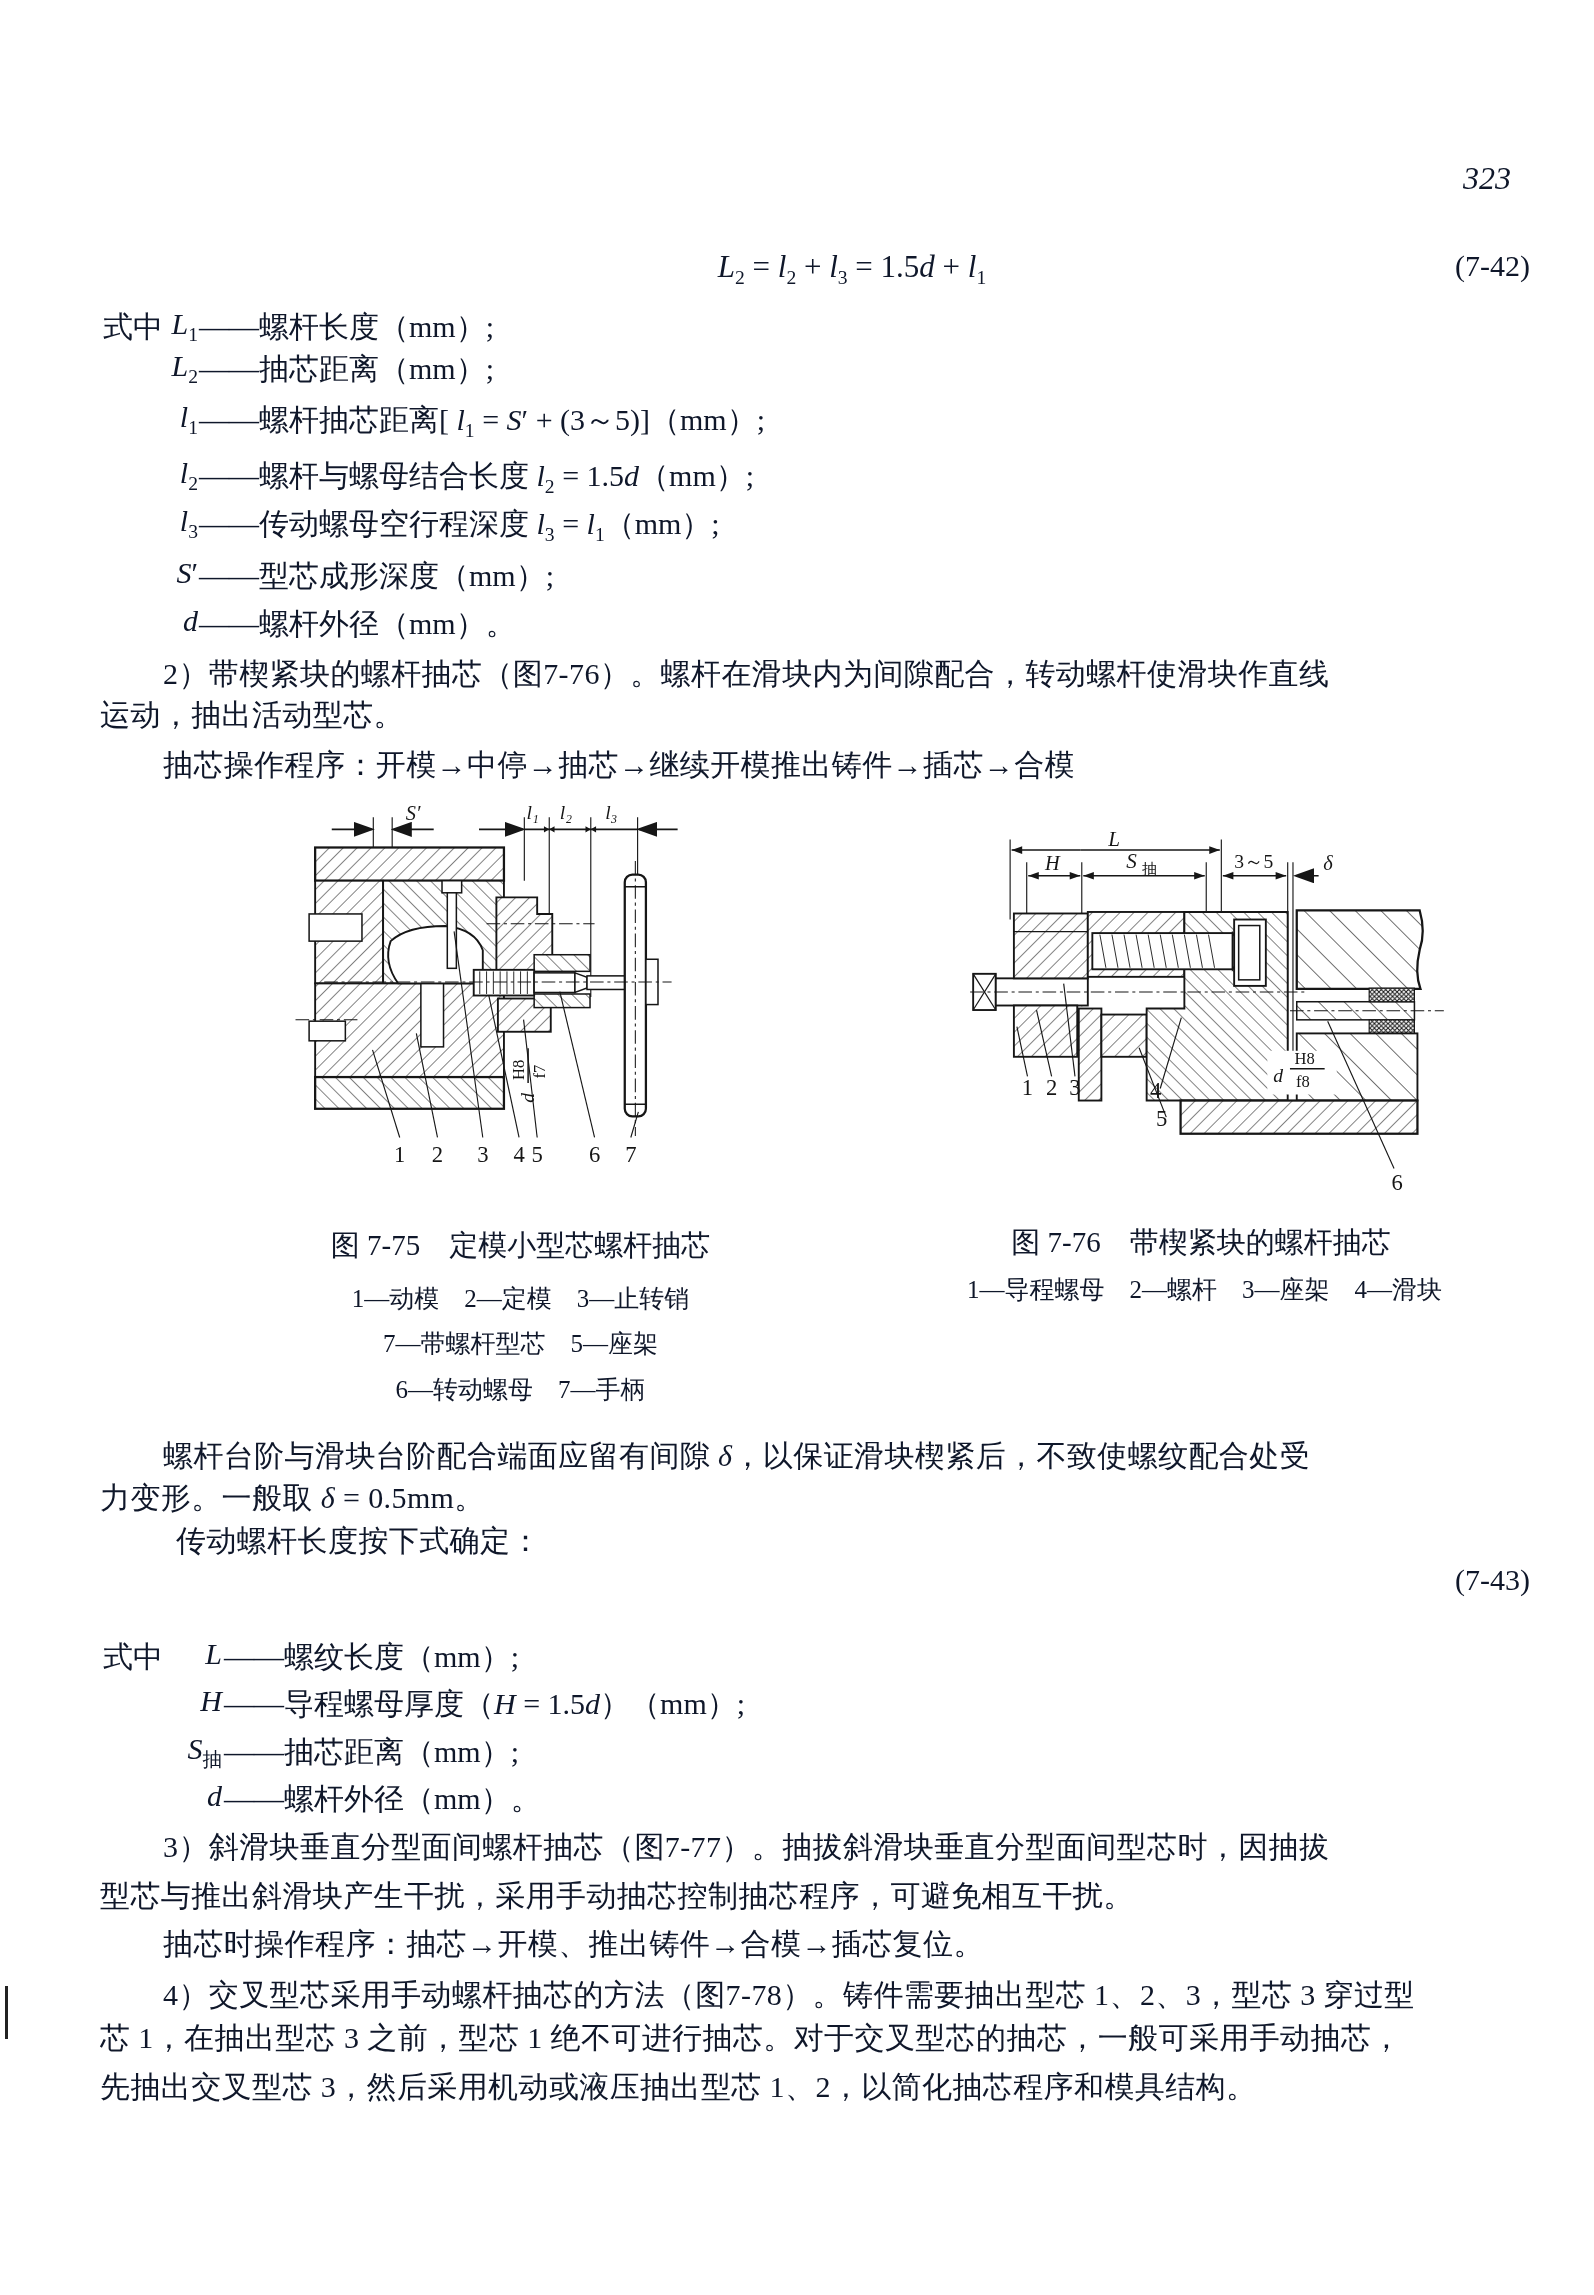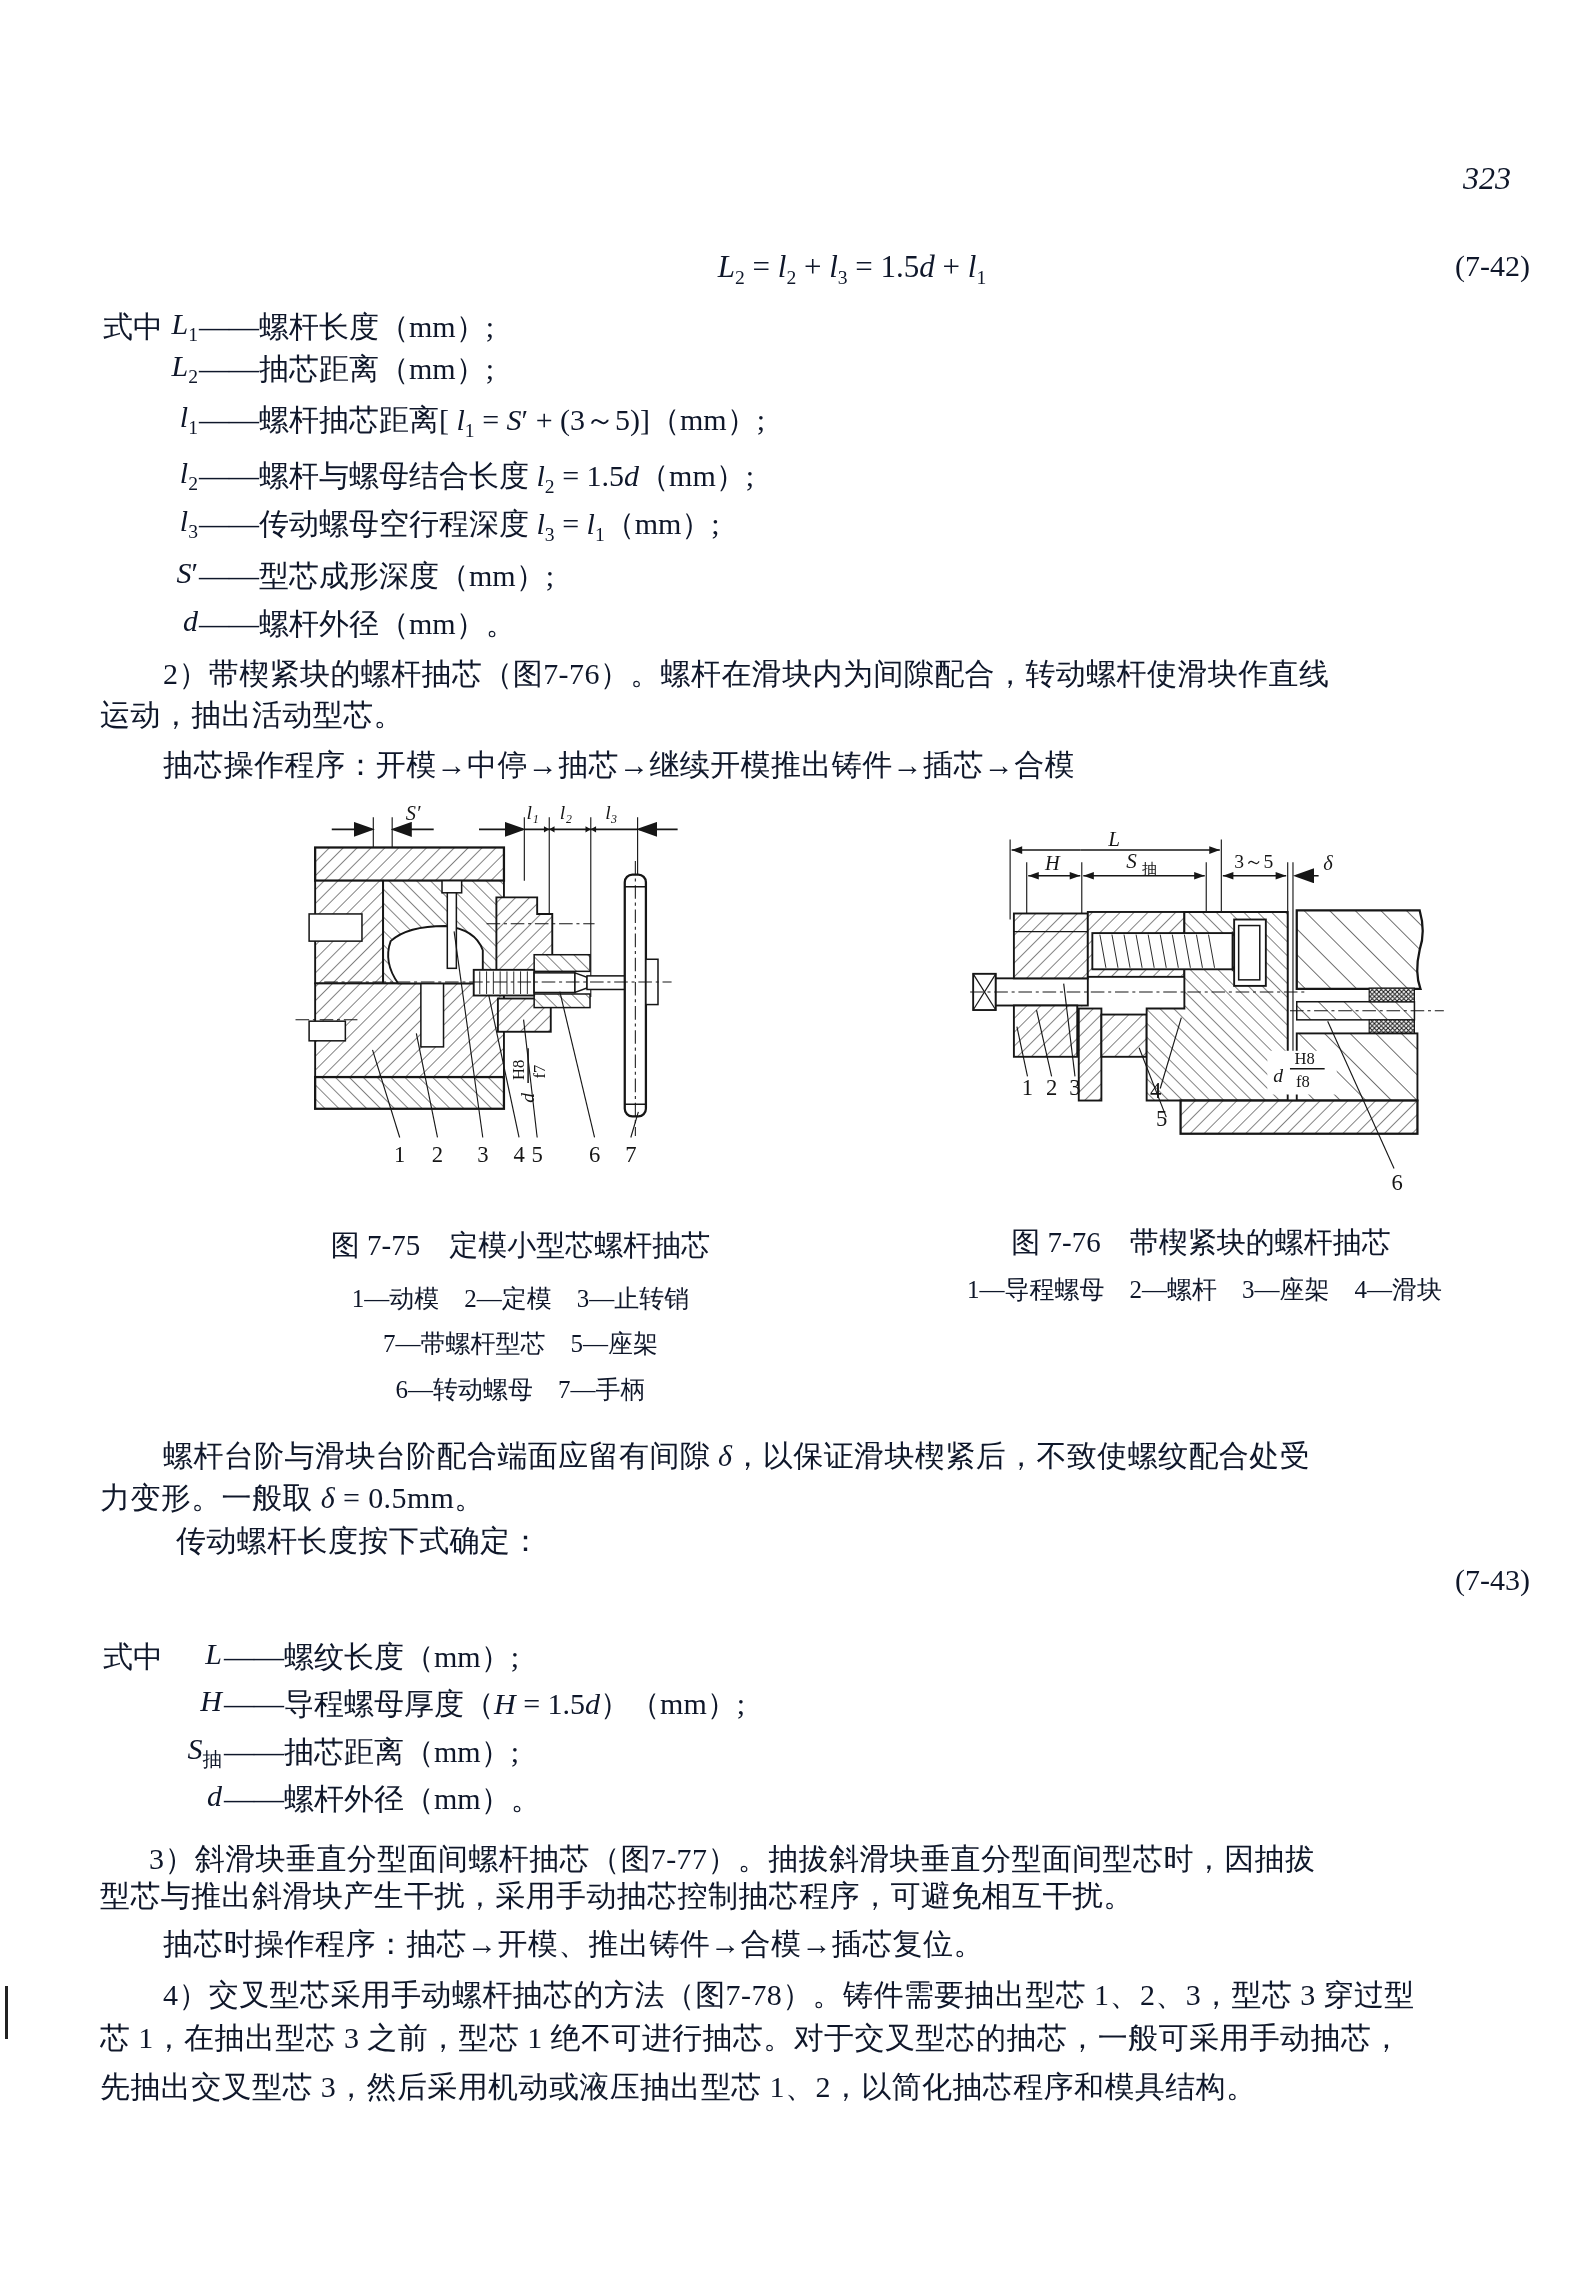--- a/index.html
+++ b/index.html
@@ -362,21 +362,21 @@
   </div>
   <div class="defrow w2" style="top:1732px;">
     <span class="term"><i>S</i><sub>抽</sub></span>
     <span class="rest">——抽芯距离（mm）;</span>
   </div>
   <div class="defrow w2" style="top:1779px;">
     <span class="term"><i>d</i></span>
     <span class="rest">——螺杆外径（mm）。</span>
   </div>
 
-  <div class="line" style="top:1827px; left:149px;margin-top:12px;">3）斜滑块垂直分型面间螺杆抽芯（图7-77）。抽拔斜滑块垂直分型面间型芯时，因抽拔</div>
+  <div class="line" style="top:1827px; left:163px;">3）斜滑块垂直分型面间螺杆抽芯（图7-77）。抽拔斜滑块垂直分型面间型芯时，因抽拔</div>
   <div class="line" style="top:1876px; left:100px;">型芯与推出斜滑块产生干扰，采用手动抽芯控制抽芯程序，可避免相互干扰。</div>
   <div class="line" style="top:1924px; left:163px;">抽芯时操作程序：抽芯→开模、推出铸件→合模→插芯复位。</div>
 
   <div class="line" style="top:1975px; left:163px;">4）交叉型芯采用手动螺杆抽芯的方法（图7-78）。铸件需要抽出型芯 1、2、3，型芯 3 穿过型</div>
   <div class="line" style="top:2018px; left:100px;">芯 1，在抽出型芯 3 之前，型芯 1 绝不可进行抽芯。对于交叉型芯的抽芯，一般可采用手动抽芯，</div>
   <div class="line" style="top:2067px; left:100px;">先抽出交叉型芯 3，然后采用机动或液压抽出型芯 1、2，以简化抽芯程序和模具结构。</div>
 
 </div>
 
 

